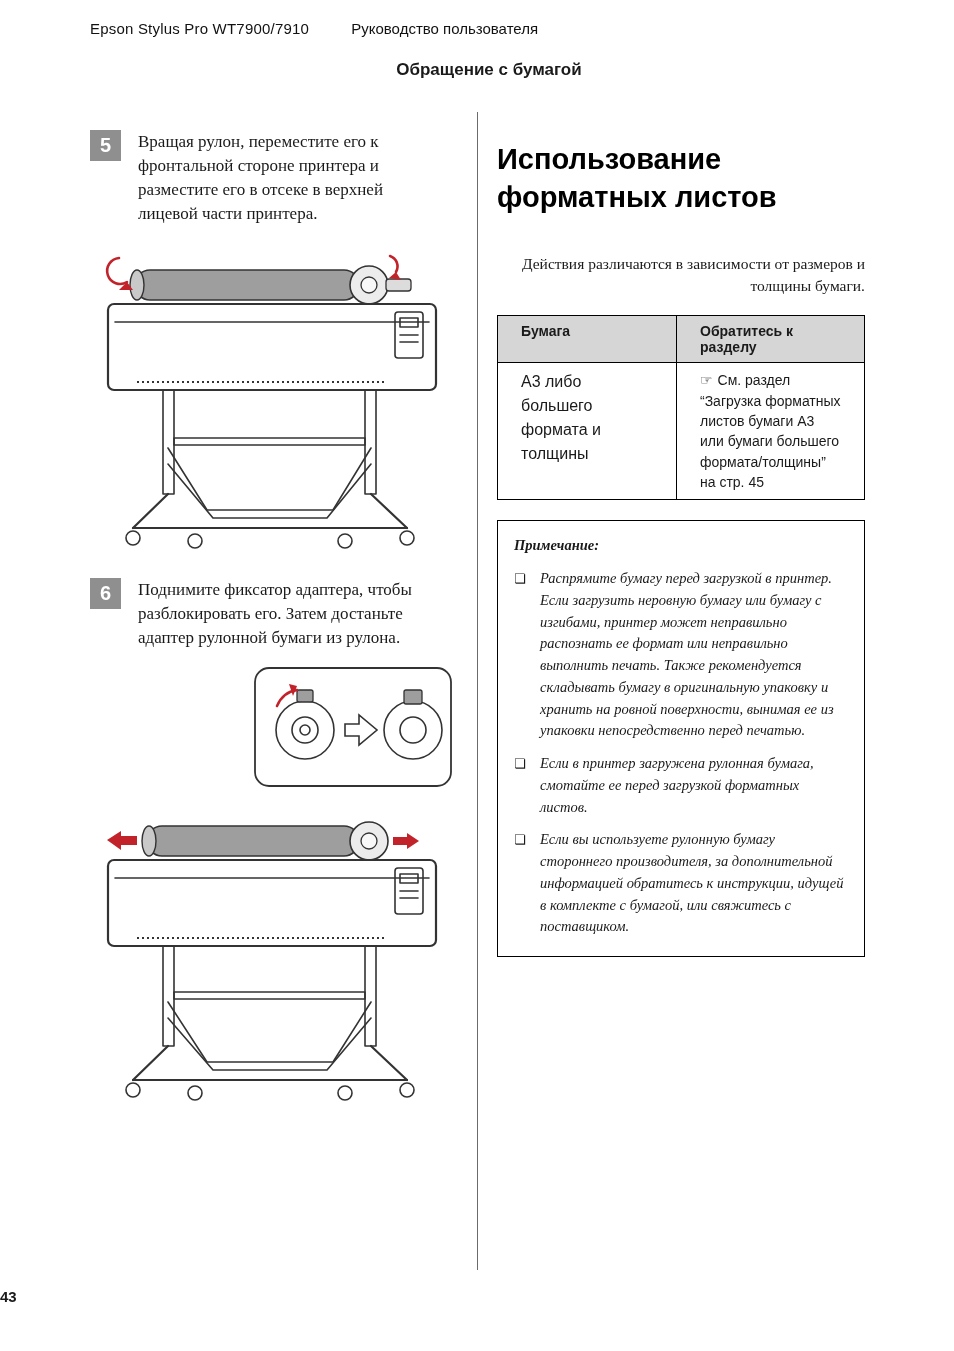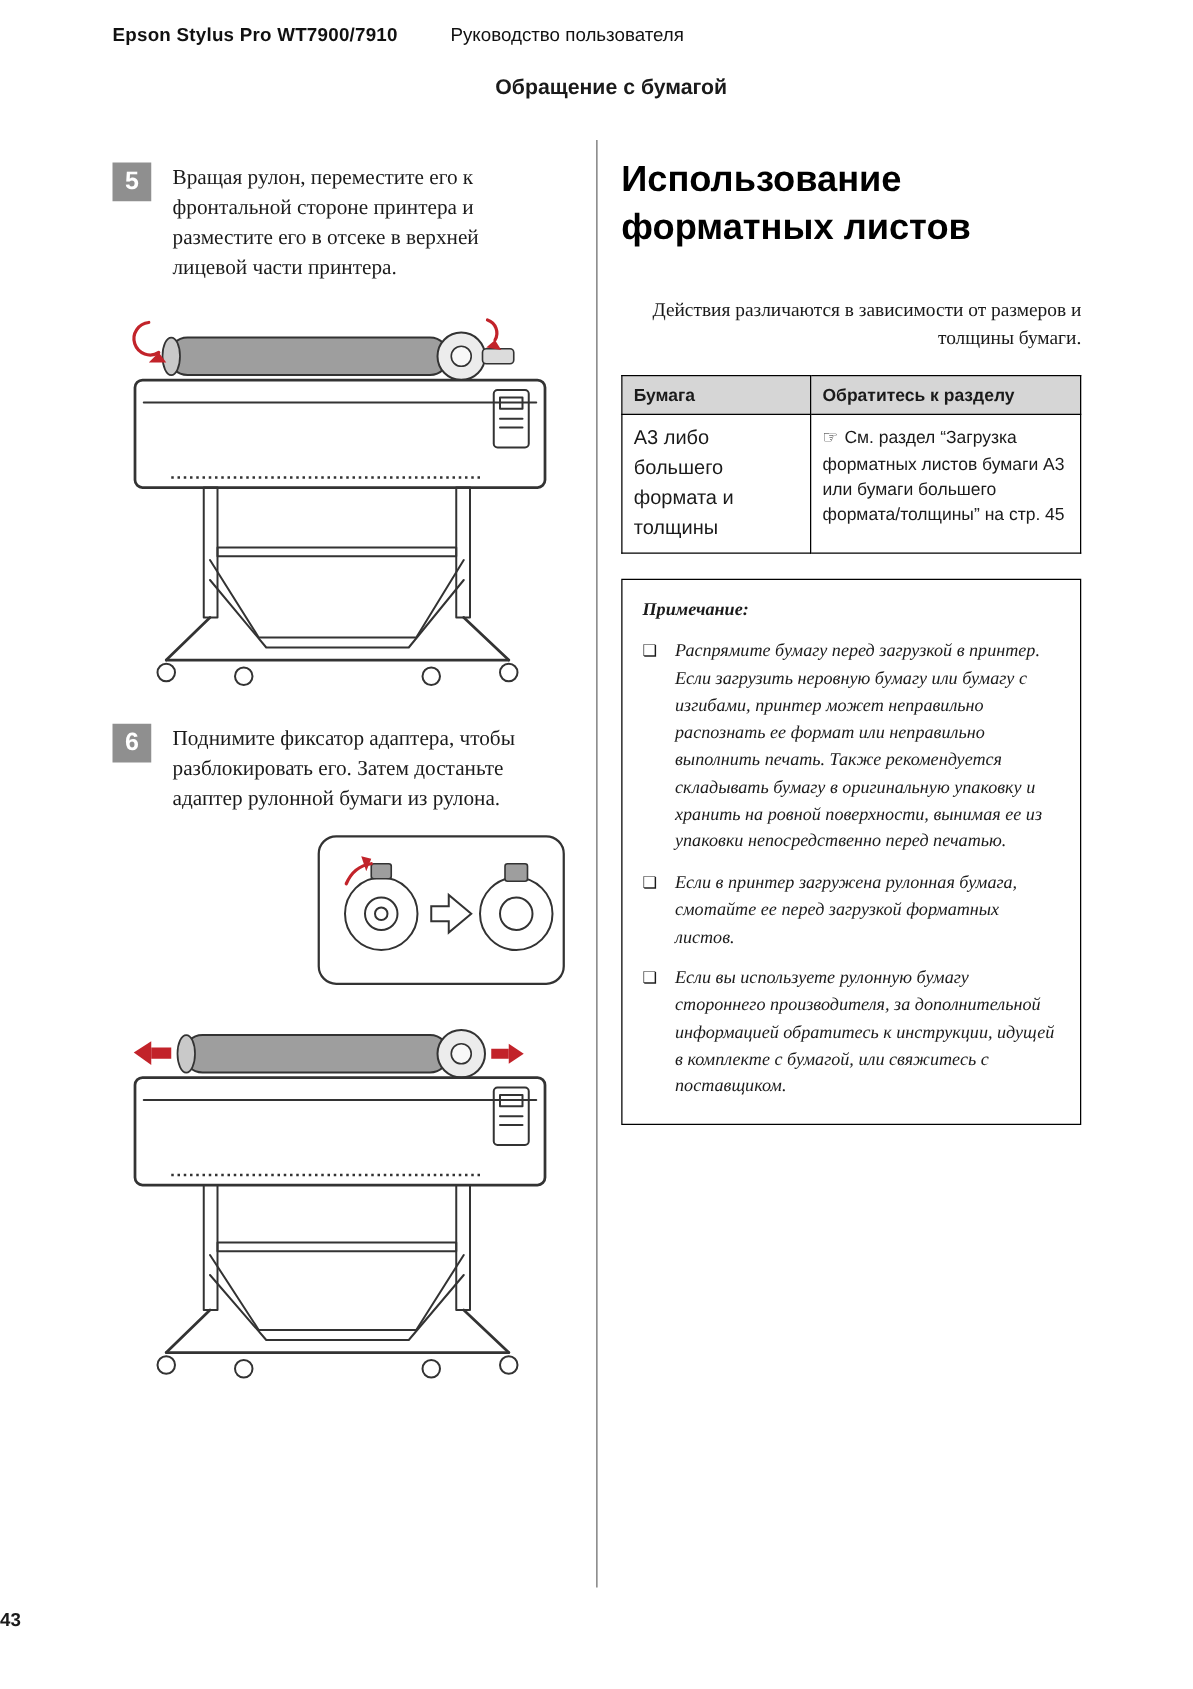--- a/index.html
+++ b/index.html
@@ -2,31 +2,31 @@
 <html><head>
 <meta charset="utf-8">
 <style>
   html,body{margin:0;padding:0;background:#fff;}
   #page{position:relative;width:954px;height:1351px;background:#fff;color:#1a1a1a;
         font-family:"Liberation Serif",serif;overflow:hidden;}
 
   
   .page-header{position:absolute;left:90px;top:20px;font-family:"Liberation Sans",sans-serif;
                font-size:15px;color:#111;}
-  .page-header .model{font-weight:bold;letter-spacing:.2px;}
+  .page-header .model{font-weight:normal;letter-spacing:.2px;}
   .page-header .doc{margin-left:38px;}
   .section-title{position:absolute;left:12px;top:60px;width:954px;text-align:center;
                  font-family:"Liberation Sans",sans-serif;font-weight:bold;font-size:17px;}
 
   
   .divider{position:absolute;left:477px;top:112px;width:1px;height:1158px;background:#6b6b6b;}
 
   
   .col-left{position:absolute;left:90px;top:130px;width:372px;}
-  .col-right{position:absolute;left:497px;top:125px;width:368px;}
+  .col-right{position:absolute;left:497px;top:140px;width:368px;}
 
   
   .step{display:flex;align-items:flex-start;}
   .step-badge{flex:0 0 auto;width:31px;height:31px;background:#8f8f8f;color:#fff;
               font-family:"Liberation Sans",sans-serif;font-weight:bold;font-size:20px;
               display:flex;align-items:center;justify-content:center;}
   .step-text{margin:0 0 0 17px;width:305px;font-size:17px;line-height:1.42;}
   .body-para{margin:18px 0 0 48px;width:300px;font-size:15.5px;line-height:1.42;}
 
   .illustration{margin:15px 0 0 5px;}
@@ -37,21 +37,21 @@
   svg .redf{fill:#c2232a;stroke:none;}
 
   
   .article-title{margin:0;font-family:"Liberation Sans",sans-serif;font-weight:bold;
                  font-size:29px;line-height:1.32;color:#000;}
   .intro{margin:36px 0 0 0;font-size:15.5px;line-height:1.45;text-align:right;}
 
   table.ref-table{margin-top:18px;width:368px;border-collapse:collapse;
                   font-family:"Liberation Sans",sans-serif;}
   table.ref-table th,table.ref-table td{border:1px solid #000;text-align:left;
-                  vertical-align:top;padding:7px 9px;}
+                  vertical-align:top;padding:7px 23px;}
   table.ref-table th{background:#d6d6d6;font-size:14px;font-weight:bold;}
   table.ref-table td{font-size:14px;line-height:1.45;}
   table.ref-table .c1{width:132px;}
   table.ref-table td.small{font-size:16px;line-height:1.5;}
   .ref-icon{font-family:"DejaVu Sans",sans-serif;margin-right:5px;}
 
   .note{margin-top:20px;border:1px solid #000;padding:14px 16px 18px 16px;
         font-style:italic;font-size:14.5px;line-height:1.5;}
   .note-title{margin:0 0 10px 0;font-weight:bold;font-style:italic;}
   .note-item{display:flex;margin-top:11px;}

